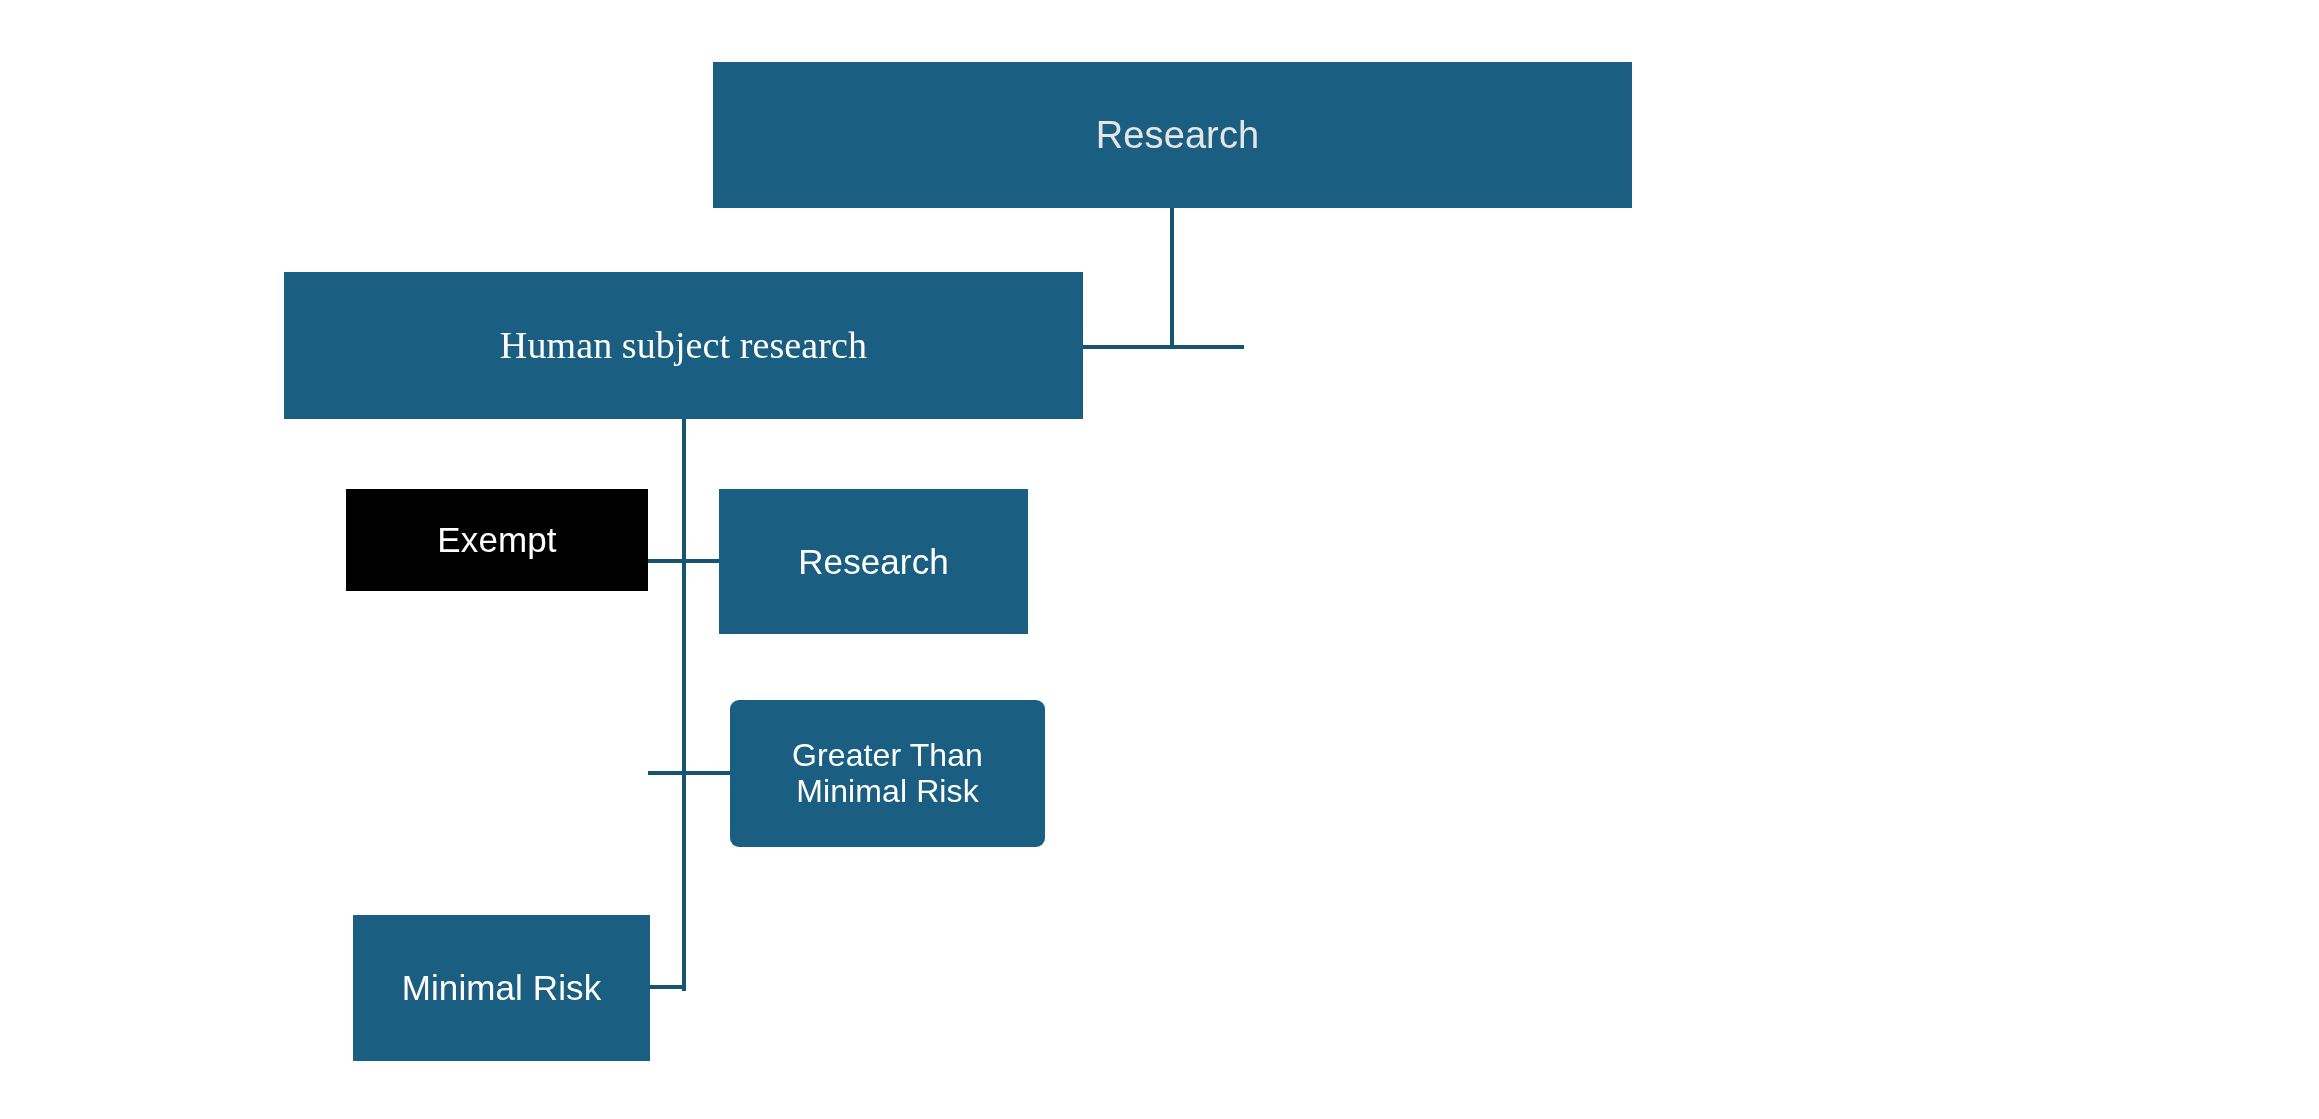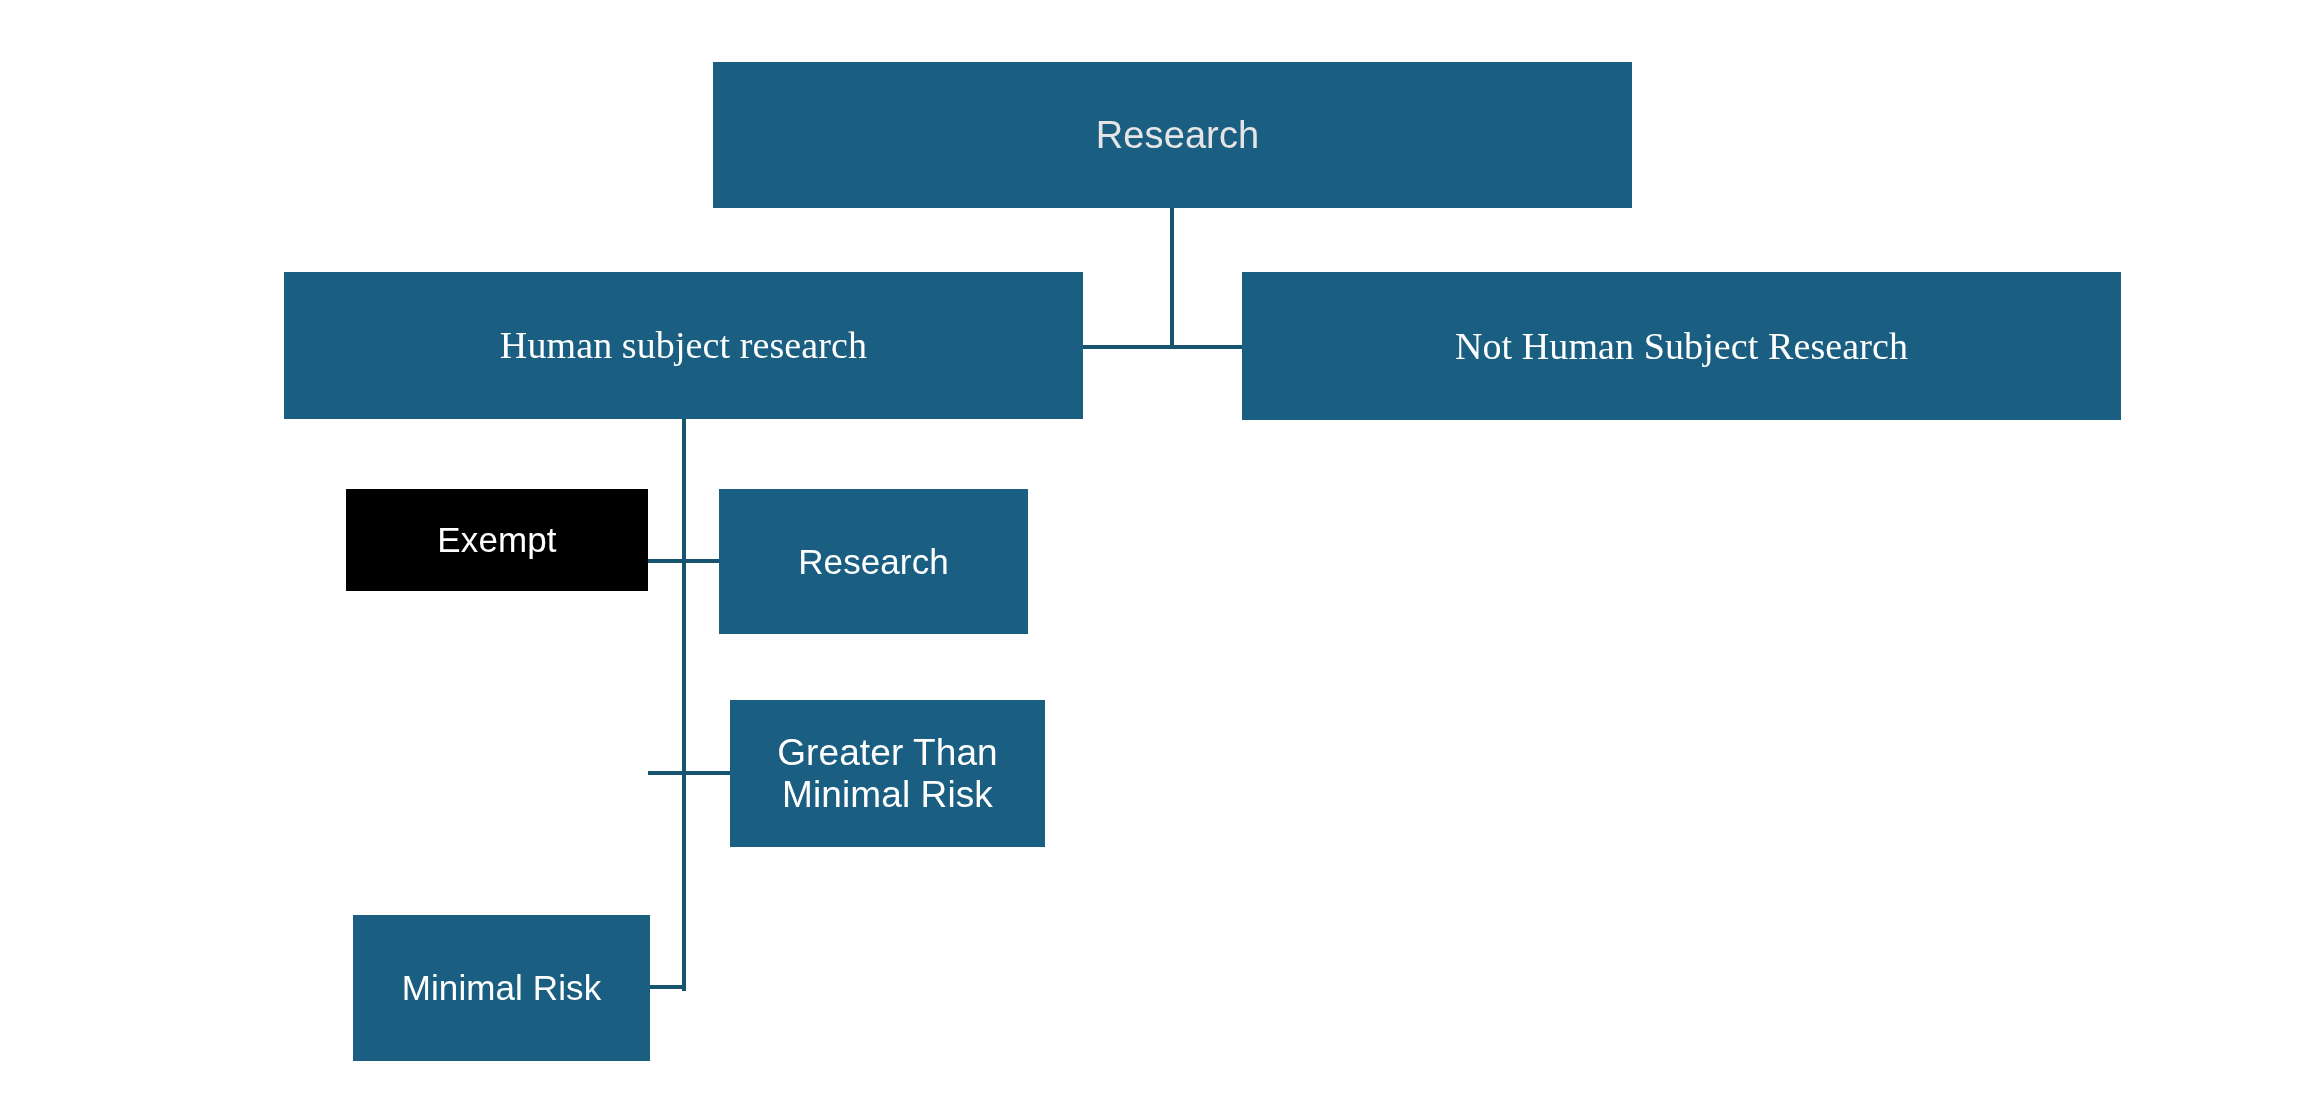--- a/index.html
+++ b/index.html
@@ -30,21 +30,21 @@
     line-height: 1.12;
     font-weight: 400;
     letter-spacing: 0.1px;
     white-space: pre-line;
     padding: 0 6px;
     -webkit-font-smoothing: antialiased;
   }
   .node.lvl0 { font-size: 38px; }
   .node.lvl1 { font-size: 38px; font-family: Liberation Serif, serif; }
   .node.lvl2 { font-size: 35px; }
-  .node.lvl2-wrap { font-size: 37px; }
+  .node.lvl2-wrap { font-size: 32px; border-radius: 9px; }
 
   .conn {
     position: absolute;
     background: #16546f;
   }
   .conn.h { height: 4px; }
   .conn.v { width: 4px; }
 
   
   .top-artifact {
@@ -67,21 +67,20 @@
   <div class="conn h" style="left: 1083px; top: 345px; background: rgb(22, 84, 111); width: 161px;"></div>
   <div class="conn v" style="left: 682px; top: 419px; background: rgb(22, 84, 111); height: 572px;"></div>
   <div class="conn h" style="left: 648px; top: 559px; background: rgb(22, 84, 111); width: 73px;"></div>
   <div class="conn h" style="left: 648px; top: 771px; background: rgb(22, 84, 111); width: 84px;"></div>
   <div class="conn h" style="left: 648px; top: 985px; background: rgb(22, 84, 111); width: 38px;"></div>
 
   <div class="node lvl0" style="left: 713px; top: 62px; width: 919px; height: 146px; background: rgb(26, 95, 130); color: #e5e5e5; padding-left: 16px;">Research</div>
 
   <div class="node lvl1" style="left: 284px; top: 272px; width: 799px; height: 147px; background: rgb(26, 95, 130); color: rgb(255, 255, 255);">Human subject research</div>
 
-  <div class="node lvl1" style="left: 1242px; top: 272px; width: 879px; height: 148px; background: rgb(26, 95, 130); color: rgb(255, 255, 255);">Not Human Subject Research</div>
 
   <div class="node lvl2" style="left: 346px; top: 489px; width: 302px; height: 102px; background: #000000; color: rgb(255, 255, 255);">Exempt</div>
 
   <div class="node lvl2" style="left: 719px; top: 489px; width: 309px; height: 145px; background: rgb(26, 95, 130); color: rgb(255, 255, 255);">Research</div>
 
 
   <div class="node lvl2-wrap" style="left: 730px; top: 700px; width: 315px; height: 147px; background: rgb(26, 95, 130); color: rgb(255, 255, 255);">Greater Than
 Minimal Risk</div>
 
   <div class="node lvl2" style="left: 353px; top: 915px; width: 297px; height: 146px; background: rgb(26, 95, 130); color: rgb(255, 255, 255);">Minimal Risk</div>

